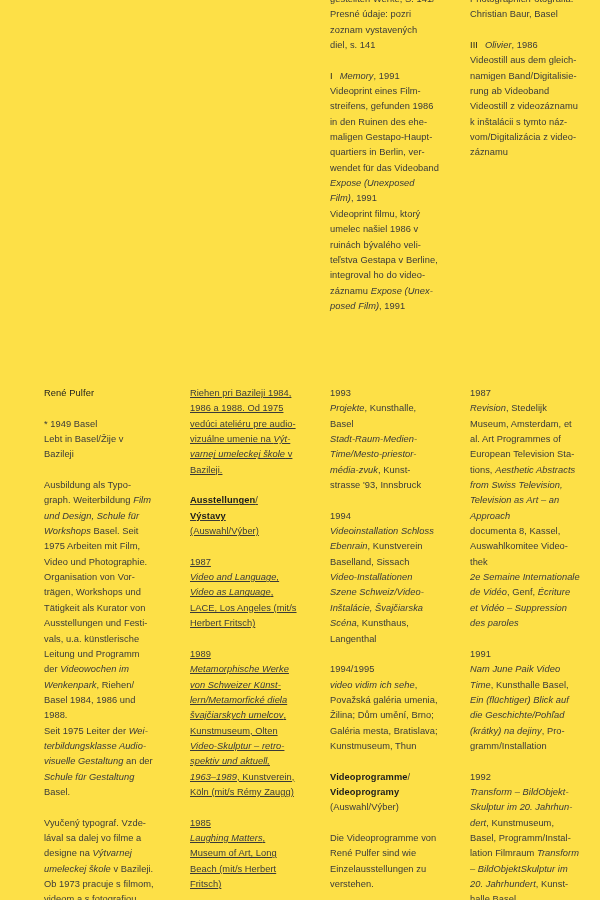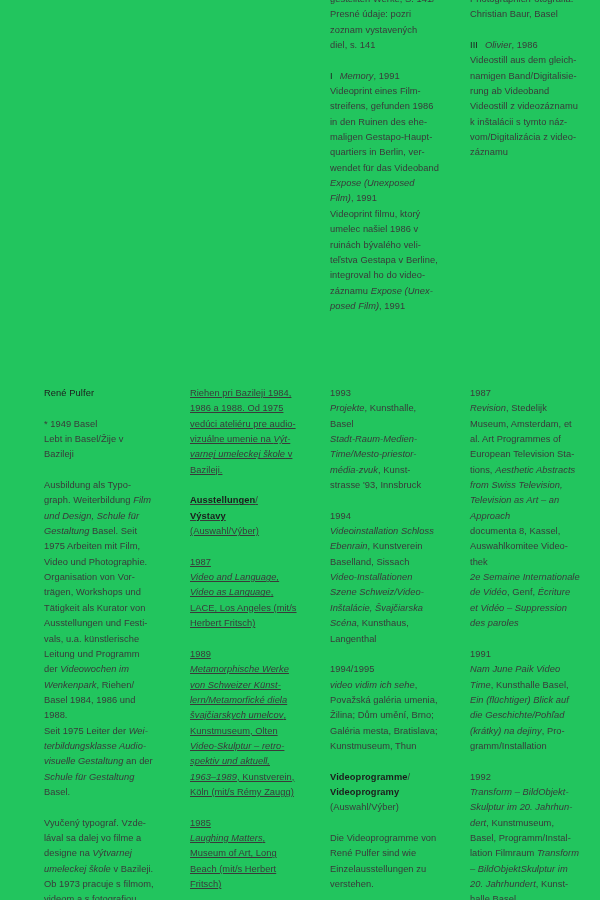--- a/index.html
+++ b/index.html
@@ -12,21 +12,21 @@
     height: 900px;
     position: relative;
     overflow: hidden;
     font-family: "Liberation Sans", sans-serif;
     color: #2b2b2b;
     -webkit-font-smoothing: antialiased;
   }
   .page {
     position: absolute;
     inset: 0;
-    background: #22c55e;
+    background: #fde047;
   }
   
   .col {
     position: absolute;
     width: 128px;
     font-size: 9.3px;
     line-height: 15.35px;
     letter-spacing: 0.005em;
     color: #3a3a3a;
   }
@@ -119,21 +119,21 @@
     </div>
     <div class="blk">
       <span class="line">* 1949 Basel</span>
       <span class="line">Lebt in Basel/Žije v</span>
       <span class="line">Bazileji</span>
     </div>
     <div class="blk">
       <span class="line">Ausbildung als Typo-</span>
       <span class="line"><span>graph. Weiterbildung </span><span class="ital">Film</span></span>
       <span class="line ital">und Design, Schule für</span>
-      <span class="line"><span class="ital">Gestaltung</span><span> Basel. Seit</span></span>
+      <span class="line"><span class="ital">Workshops</span><span> Basel. Seit</span></span>
       <span class="line">1975 Arbeiten mit Film,</span>
       <span class="line">Video und Photographie.</span>
       <span class="line">Organisation von Vor-</span>
       <span class="line">trägen, Workshops und</span>
       <span class="line">Tätigkeit als Kurator von</span>
       <span class="line">Ausstellungen und Festi-</span>
       <span class="line">vals, u.a. künstlerische</span>
       <span class="line">Leitung und Programm</span>
       <span class="line"><span>der </span><span class="ital">Videowochen im</span></span>
       <span class="line"><span class="ital">Wenkenpark</span><span>, Riehen/</span></span>

